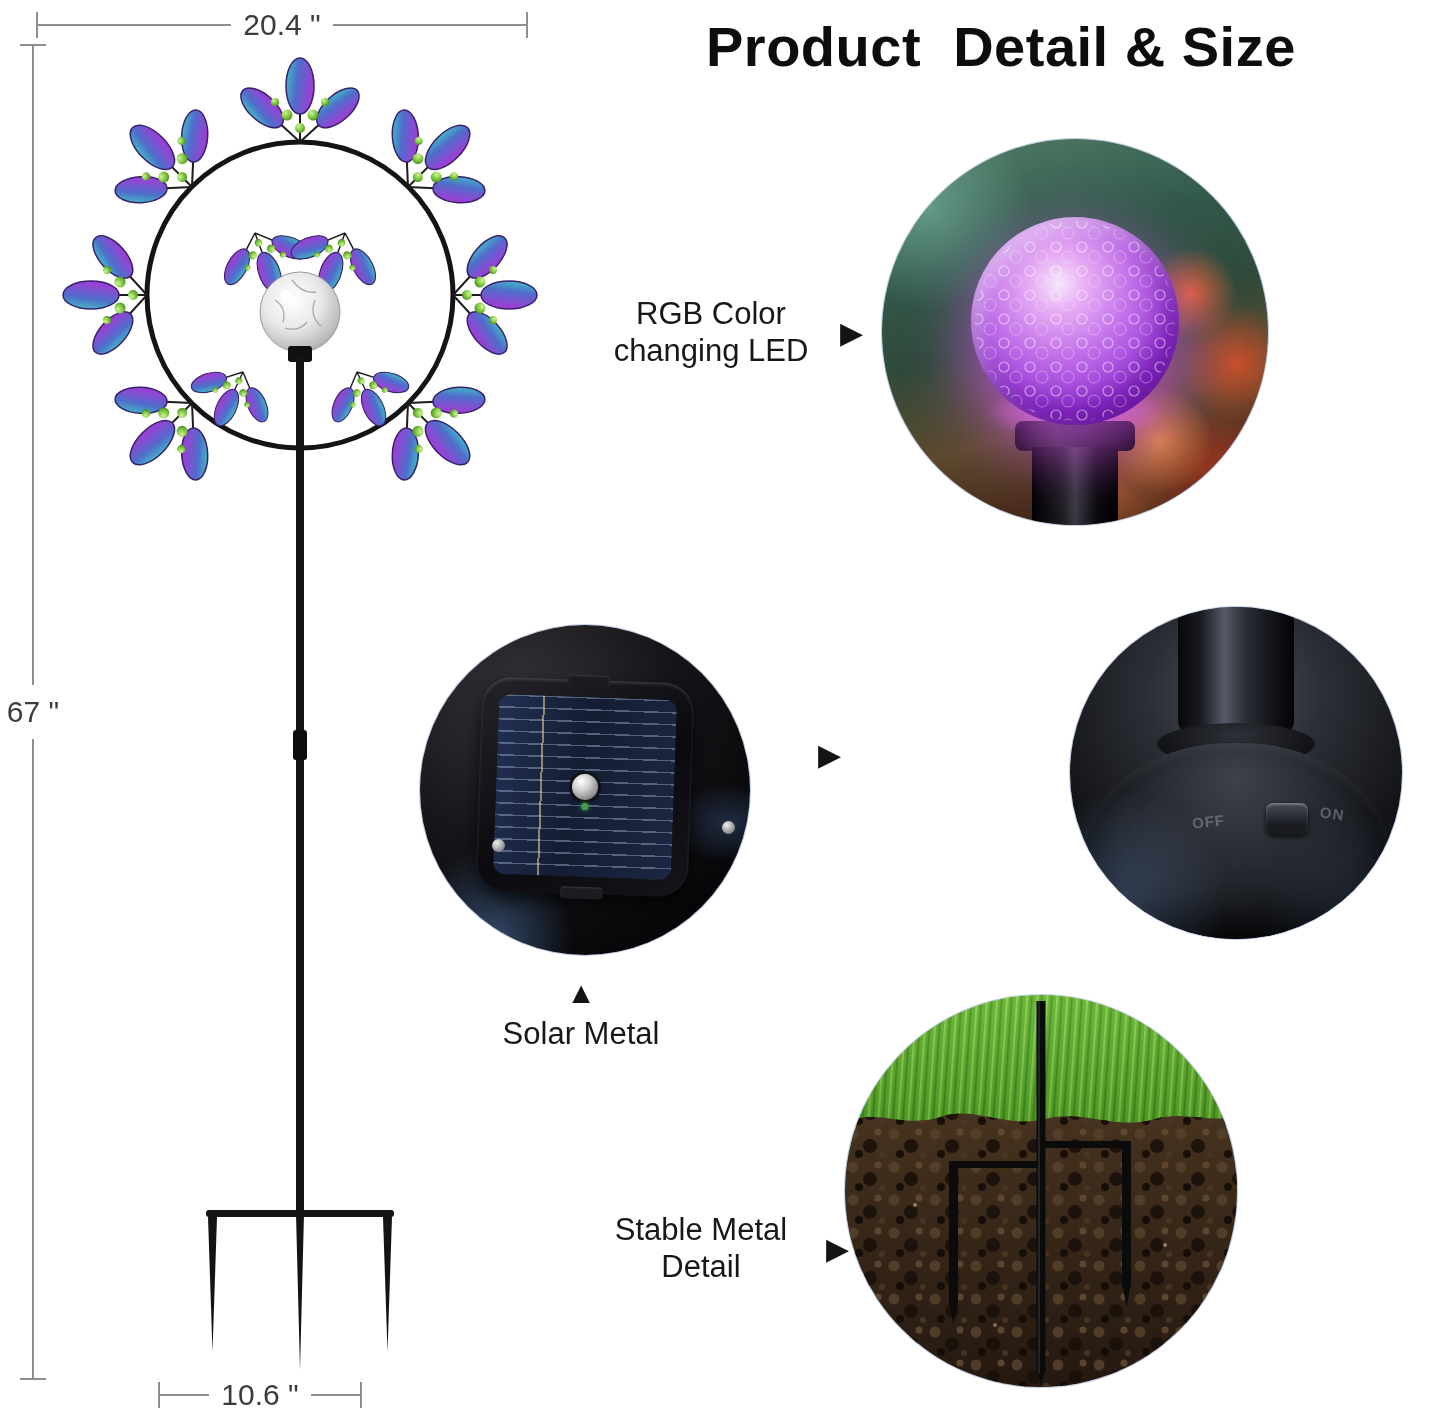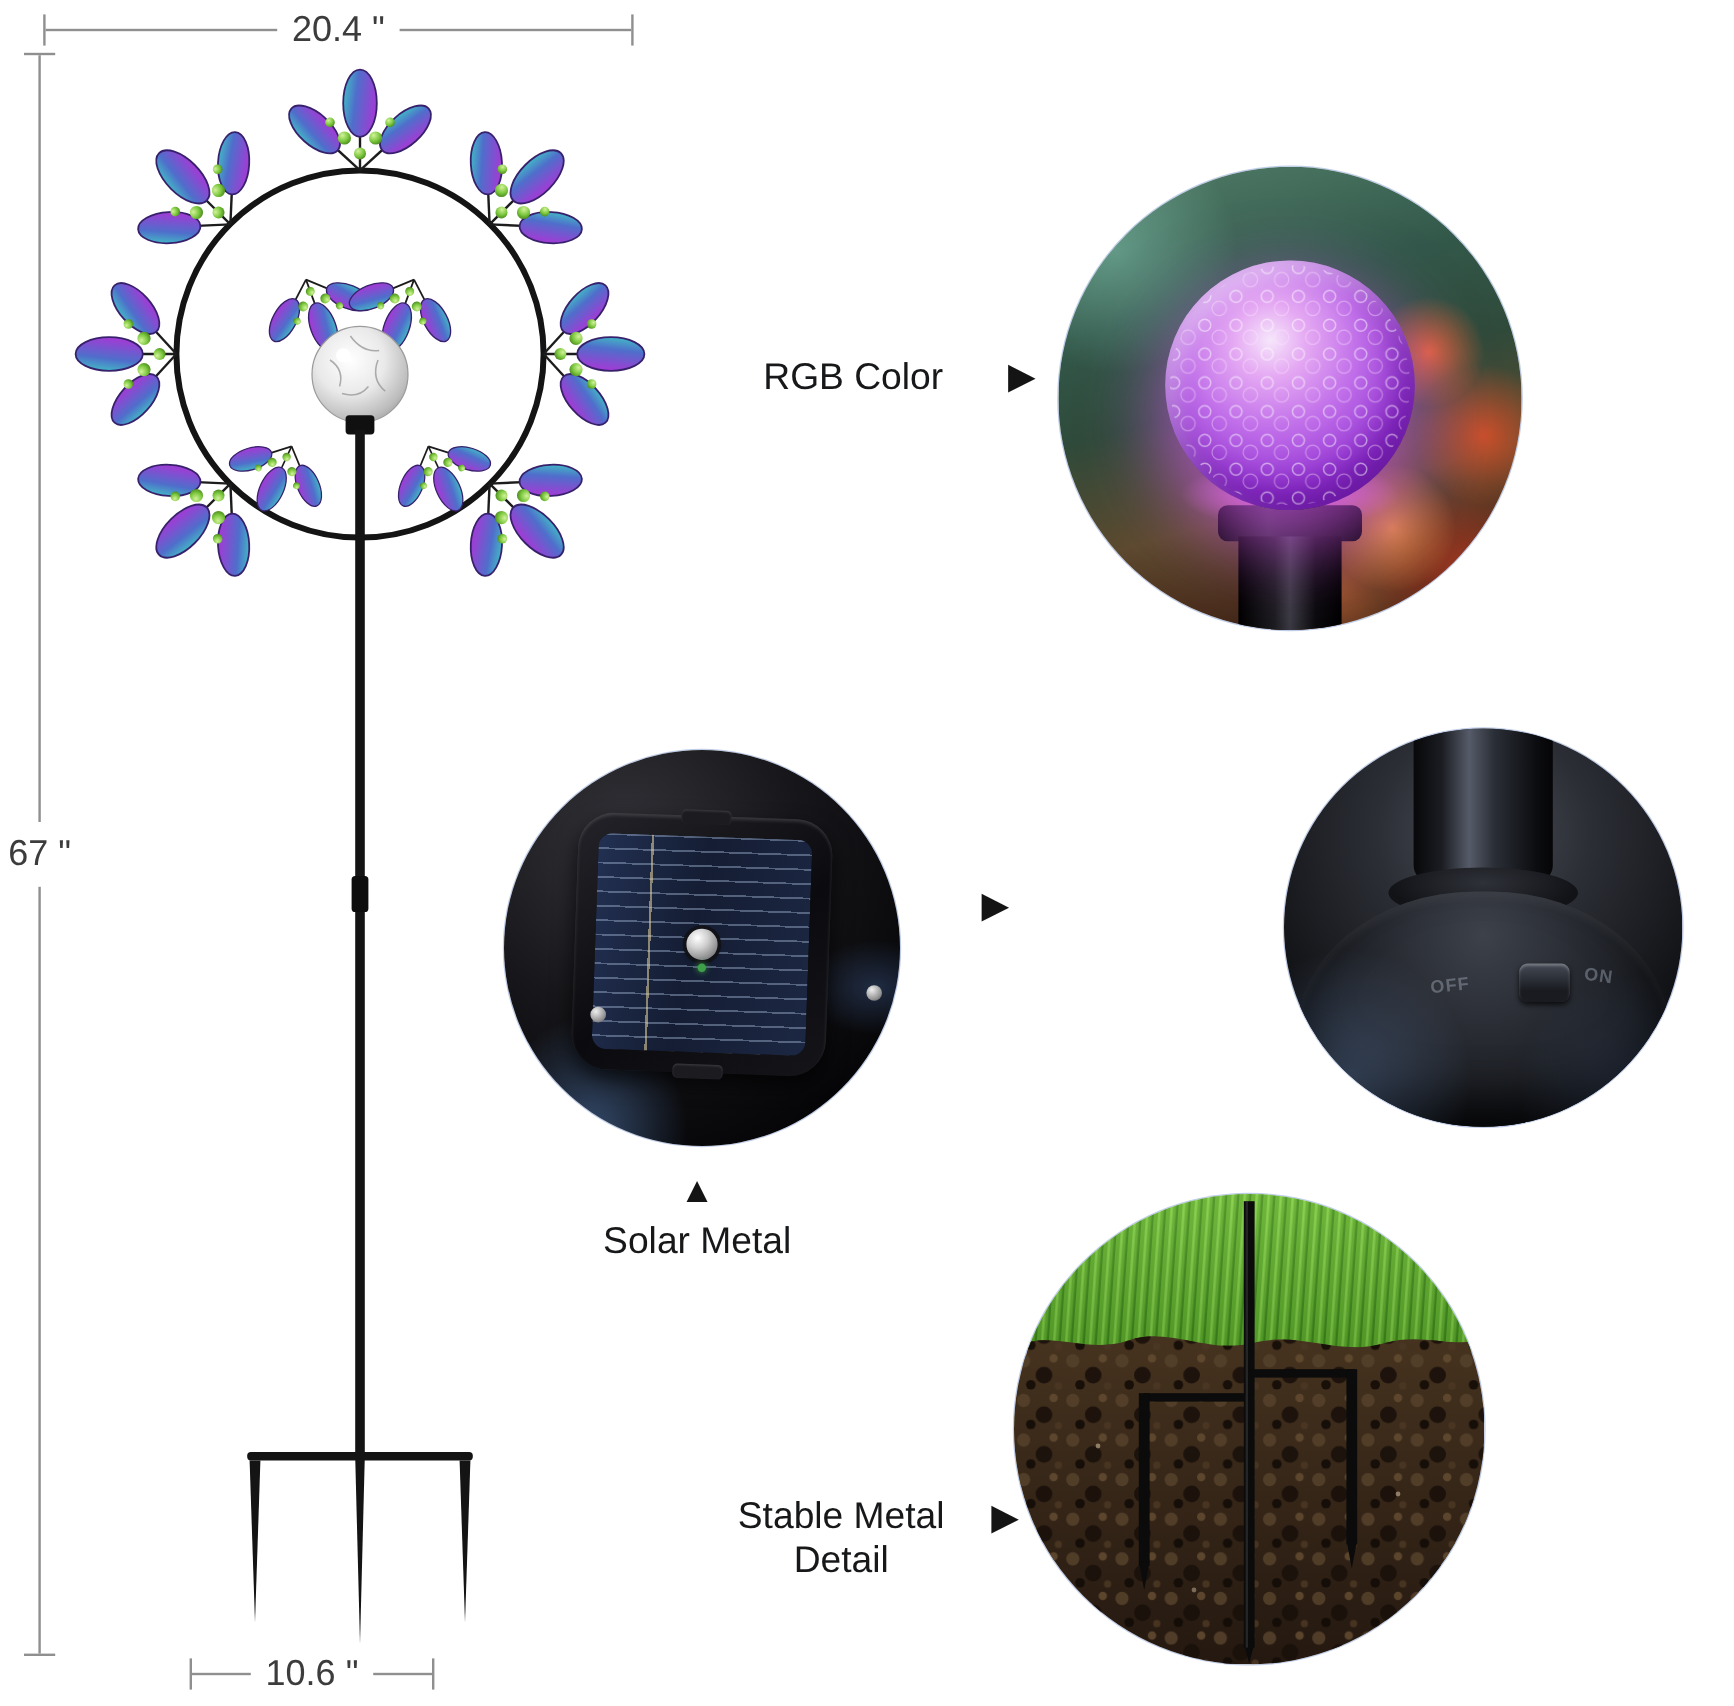--- a/index.html
+++ b/index.html
@@ -28,21 +28,21 @@
 
   
   .callout { position:absolute; display:flex; align-items:center; gap:16px; }
   .callout-text { font-size:31px; line-height:1.18; color:#17181a; text-align:center; }
   .arrow { font-size:30px; color:#141414; line-height:1; }
   .callout-led   { left:598px; top:296px; }
   .callout-led   .callout-text { width:226px; }
   .callout-power { left:818px; top:740px; }
   .callout-power .callout-text { width:220px; }
   .callout-stake { left:592px; top:1212px; }
-  .callout-stake .callout-text { width:218px;margin-top:33px; }
+  .callout-stake .callout-text { width:218px; }
   .callout-solar { left:486px; top:978px; flex-direction:column; gap:8px; width:190px; }
 
   
   .photo { position:absolute; border-radius:50%; overflow:hidden;
            box-shadow:0 0 0 1px rgba(70,110,190,.35); }
   .photo > div { position:absolute; }
 
   
   .photo-led { left:882px; top:139px; width:386px; height:386px; }
   .led-bg { inset:0;
@@ -122,20 +122,21 @@
 
   
   .photo-stake { left:845px; top:995px; width:392px; height:392px; }
   .photo-stake svg { position:absolute; inset:0; }
 </style>
 </head>
 <body>
 
 <div id="canvas">
 
+  <div class="title">Product  Detail &amp; Size</div>
 
   <div class="dim dim-h dim-top">
     <span class="tick"></span>
     <span class="seg"></span>
     <span class="val">20.4 "</span>
     <span class="seg"></span>
     <span class="tick"></span>
   </div>
 
   <div class="dim dim-v dim-left">
@@ -216,20 +217,21 @@
       <rect x="176" y="1170" width="188" height="7" rx="3"></rect>
       <polygon points="178,1177 187,1177 182.5,1312"></polygon>
       <polygon points="353,1177 362,1177 357.5,1312"></polygon>
       <polygon points="266,1174 274,1174 270,1330"></polygon>
     </g>
   </svg>
 
   <div class="callout callout-led">
     <div class="callout-text">
       <div>RGB Color</div>
+      <div>changing LED</div>
     </div>
     <span class="arrow">▶</span>
   </div>
 
   <div class="photo photo-led">
     <div class="led-bg"></div>
     <div class="led-glow"></div>
     <div class="led-collar"></div>
     <div class="led-stand"></div>
     <div class="led-globe">

